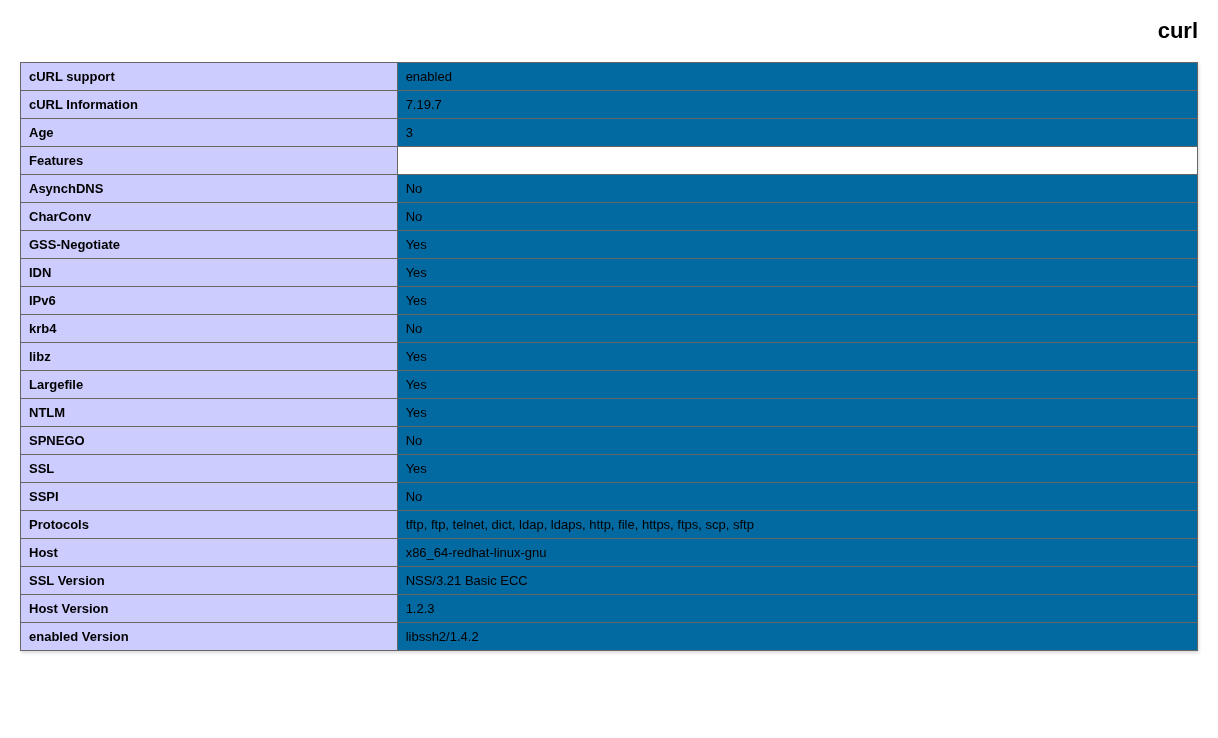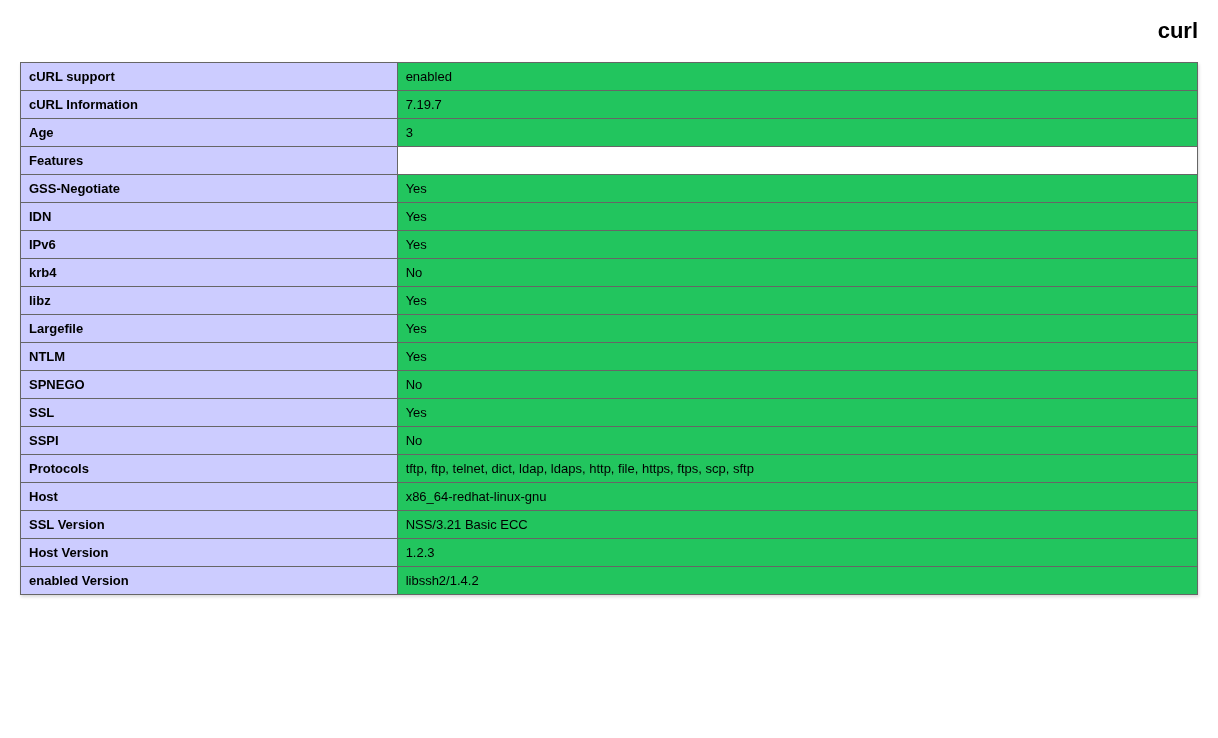--- a/index.html
+++ b/index.html
@@ -28,21 +28,21 @@
       vertical-align: middle;
       text-align: left;
     }
     table.info th.key {
       background-color: #ccccff;
       font-weight: bold;
       width: 32%;
       color: #000;
     }
     table.info td.val {
-      background-color: #22c55e;
+      background-color: #0369a1;
       color: #000;
     }
     table.info td.empty {
       background-color: #ffffff;
     }
   </style>
 </head>
 <body>
 
 <h2 class="title">curl</h2>
@@ -57,20 +57,28 @@
         <th class="key">cURL Information</th>
         <td class="val">7.19.7</td>
       </tr>
       <tr>
         <th class="key">Age</th>
         <td class="val">3</td>
       </tr>
       <tr>
         <th class="key">Features</th>
         <td class="empty"></td>
+      </tr>
+      <tr>
+        <th class="key">AsynchDNS</th>
+        <td class="val">No</td>
+      </tr>
+      <tr>
+        <th class="key">CharConv</th>
+        <td class="val">No</td>
       </tr>
       <tr>
         <th class="key">GSS-Negotiate</th>
         <td class="val">Yes</td>
       </tr>
       <tr>
         <th class="key">IDN</th>
         <td class="val">Yes</td>
       </tr>
       <tr>

